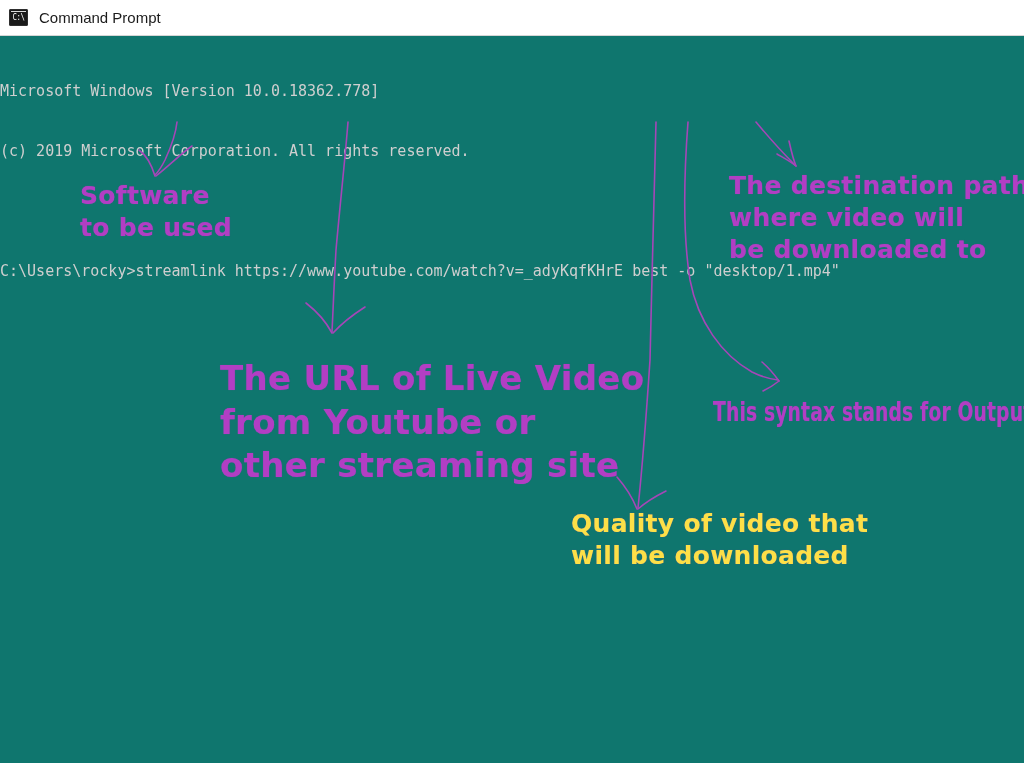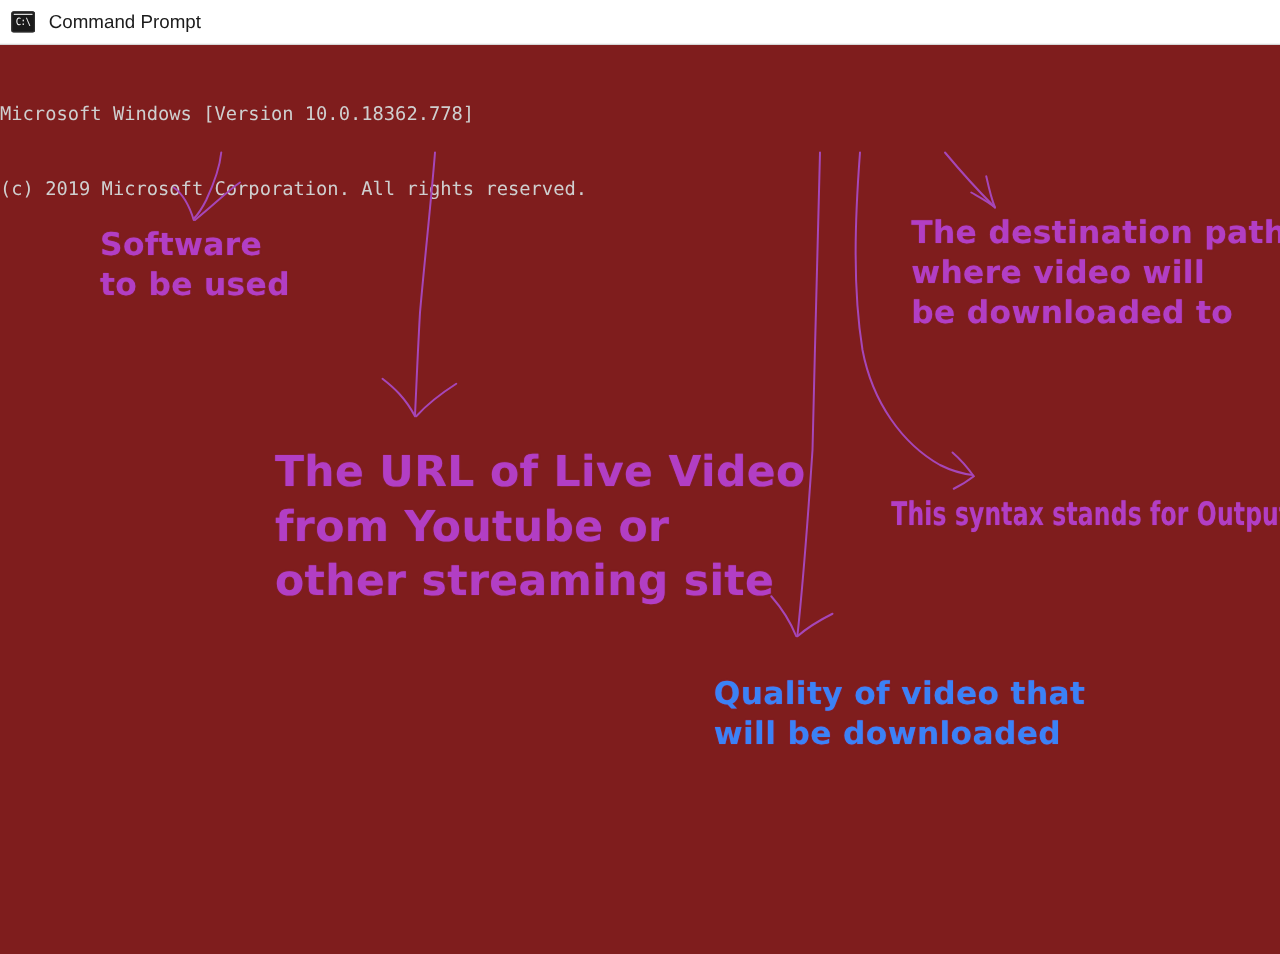--- a/index.html
+++ b/index.html
@@ -152,25 +152,26 @@
 <div class="window" style="background: rgb(13, 13, 13);">
 
   <div class="titlebar">
     <div class="titlebar-icon">
       <div class="bar"></div>
       <span class="glyph">C:\</span>
     </div>
     <div class="titlebar-title">Command Prompt</div>
   </div>
 
-  <div class="terminal" style="background: #7f1d1d; text-decoration: underline;">
+  <div class="terminal" style="background: #0f766e; text-decoration: underline;">
     <div class="term-lines" style="color: rgb(207, 207, 207);">
       <div class="term-line">Microsoft Windows [Version 10.0.18362.778]</div>
       <div class="term-line">(c) 2019 Microsoft Corporation. All rights reserved.</div>
       <div class="term-line blank">&nbsp;</div>
+      <div class="term-line">C:\Users\rocky&gt;streamlink https://www.youtube.com/watch?v=_adyKqfKHrE best -o "desktop/1.mp4"</div>
     </div>
   </div>
 
   <div class="annotations">
 
     <svg class="arrows" viewBox="0 0 1024 763">
 
       <g fill="none" stroke="#a646b8" stroke-width="1.6" stroke-linecap="round">
         <path d="M177,122 C176,132 172,145 165,160 C161,168 158,172 155,175"></path>
         <path d="M139,150 C146,155 151,163 155,176"></path>
@@ -208,17 +209,17 @@
     <div class="ann rounded" id="ann-url" style="color: rgb(178, 62, 196);">The URL of Live Video
 from Youtube or
 other streaming site</div>
 
     <div class="ann rounded" id="ann-destination" style="color: rgb(178, 62, 196);">The destination path
 where video will
 be downloaded to</div>
 
     <div class="ann condensed" id="ann-syntax" style="color: rgb(178, 62, 196);">This syntax stands for Output</div>
 
-    <div class="ann rounded" id="ann-quality" style="color: #3b82f6; margin-top: 31px;">Quality of video that
+    <div class="ann rounded" id="ann-quality" style="color: #fde047;">Quality of video that
 will be downloaded</div>
 
   </div>
 </div>
 
 </body></html>

